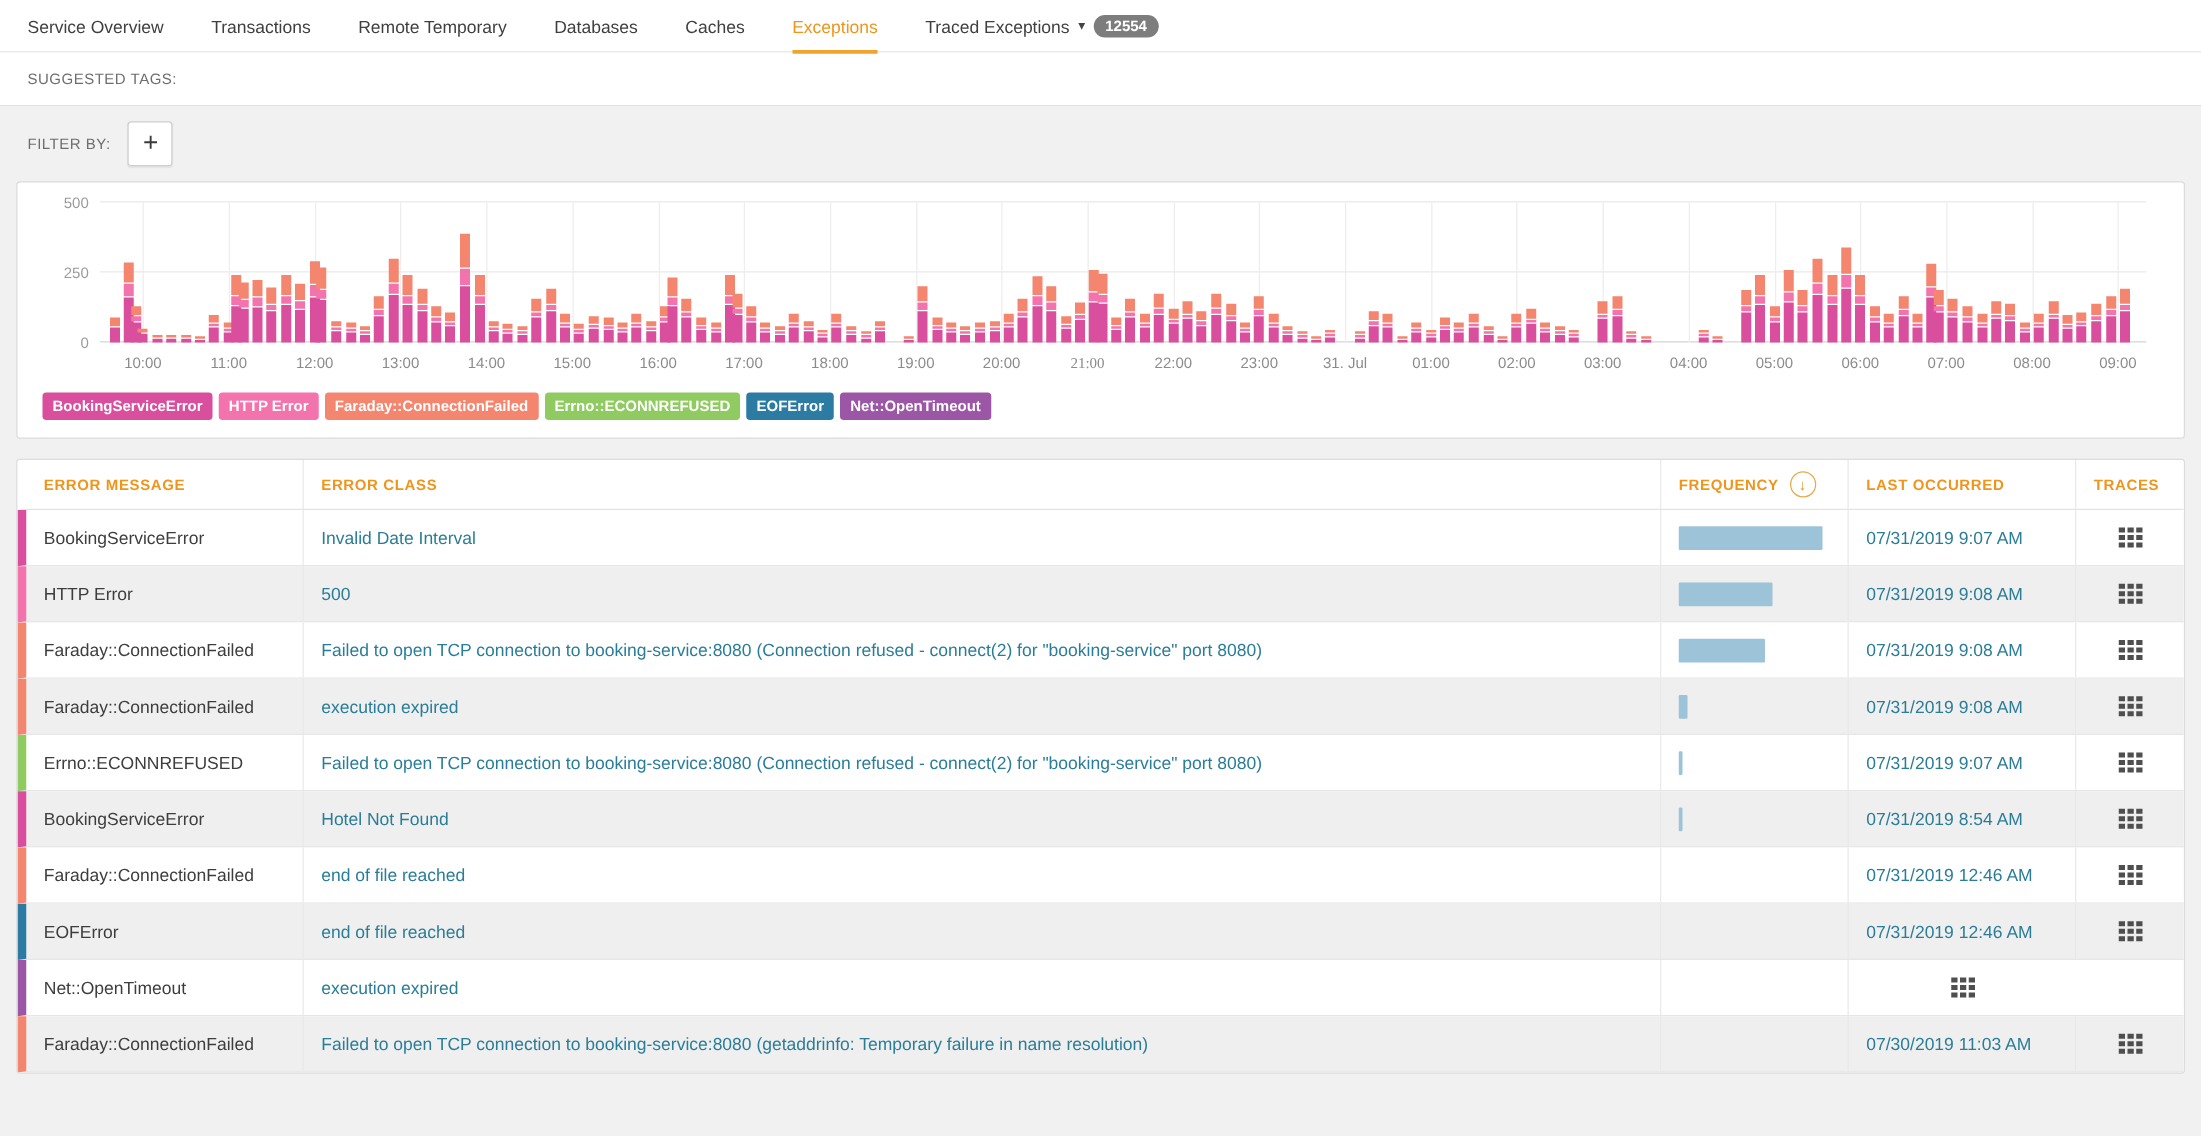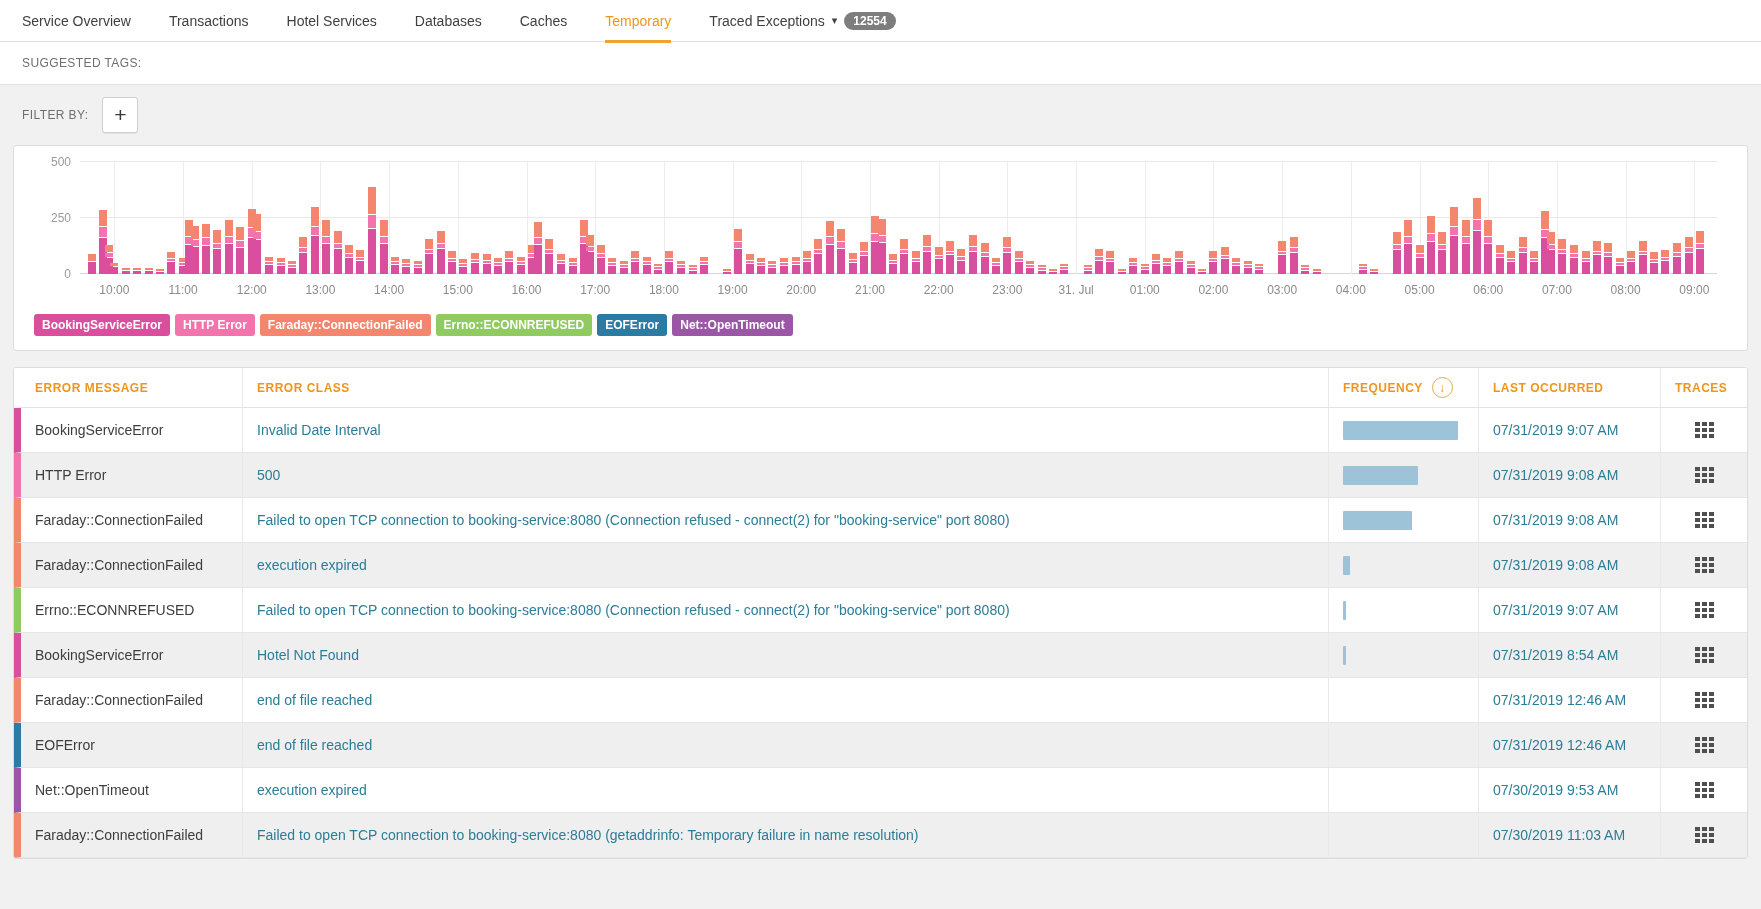--- a/index.html
+++ b/index.html
@@ -65,30 +65,30 @@
 
 <div class="topnav">
   <div style="display:flex; align-items:center; gap:38px;">
       <div class="tab">
         <span>Service Overview</span>
       </div>
       <div class="tab">
         <span>Transactions</span>
       </div>
       <div class="tab">
-        <span>Hotel Services</span>
+        <span>Remote Temporary</span>
       </div>
       <div class="tab">
         <span>Databases</span>
       </div>
       <div class="tab">
         <span>Caches</span>
       </div>
       <div class="tab active">
-        <span>Temporary</span>
+        <span>Exceptions</span>
       </div>
       <div class="tab">
         <span>Traced Exceptions</span>
         <span class="caret">▾</span>
         <span class="badge" style="background: rgb(125, 125, 125);">12554</span>
       </div>
     </div>
 </div>
 
 <div class="tags-row">
@@ -824,21 +824,21 @@
         <div class="xlabel" style="left: 6.29459%;">11:00</div>
         <div class="xlabel" style="left: 10.491%;">12:00</div>
         <div class="xlabel" style="left: 14.6874%;">13:00</div>
         <div class="xlabel" style="left: 18.8838%;">14:00</div>
         <div class="xlabel" style="left: 23.0802%;">15:00</div>
         <div class="xlabel" style="left: 27.2765%;">16:00</div>
         <div class="xlabel" style="left: 31.4729%;">17:00</div>
         <div class="xlabel" style="left: 35.6693%;">18:00</div>
         <div class="xlabel" style="left: 39.8657%;">19:00</div>
         <div class="xlabel" style="left: 44.0621%;">20:00</div>
-        <div class="xlabel" style="left: 48.2585%;">21:00</div>
+        <div class="xlabel" style="left: 48.2585%; font-family: Liberation Serif, serif;">21:00</div>
         <div class="xlabel" style="left: 52.4549%;">22:00</div>
         <div class="xlabel" style="left: 56.6513%;">23:00</div>
         <div class="xlabel" style="left: 60.8477%;">31. Jul</div>
         <div class="xlabel" style="left: 65.0441%;">01:00</div>
         <div class="xlabel" style="left: 69.2405%;">02:00</div>
         <div class="xlabel" style="left: 73.4368%;">03:00</div>
         <div class="xlabel" style="left: 77.6332%;">04:00</div>
         <div class="xlabel" style="left: 81.8296%;">05:00</div>
         <div class="xlabel" style="left: 86.026%;">06:00</div>
         <div class="xlabel" style="left: 90.2224%;">07:00</div>
@@ -1037,21 +1037,20 @@
             <span class="tc"></span>
             <span class="tc"></span>
             <span class="tc"></span>
           </span>
         </div>
       </div>
       <div class="trow" style="border-left: 7px solid rgb(155, 87, 166);">
         <div class="td class-cell">Net::OpenTimeout</div>
         <div class="td msg-cell" style="color: rgb(42, 125, 152);">execution expired</div>
         <div class="td freq-cell"></div>
-        <div class="td date-cell" style="color: rgb(42, 125, 152);">07/30/2019 9:53 AM</div>
         <div class="td traces-cell">
           <span class="traces-icon">
             <span class="tc"></span>
             <span class="tc"></span>
             <span class="tc"></span>
             <span class="tc"></span>
             <span class="tc"></span>
             <span class="tc"></span>
             <span class="tc"></span>
             <span class="tc"></span>

